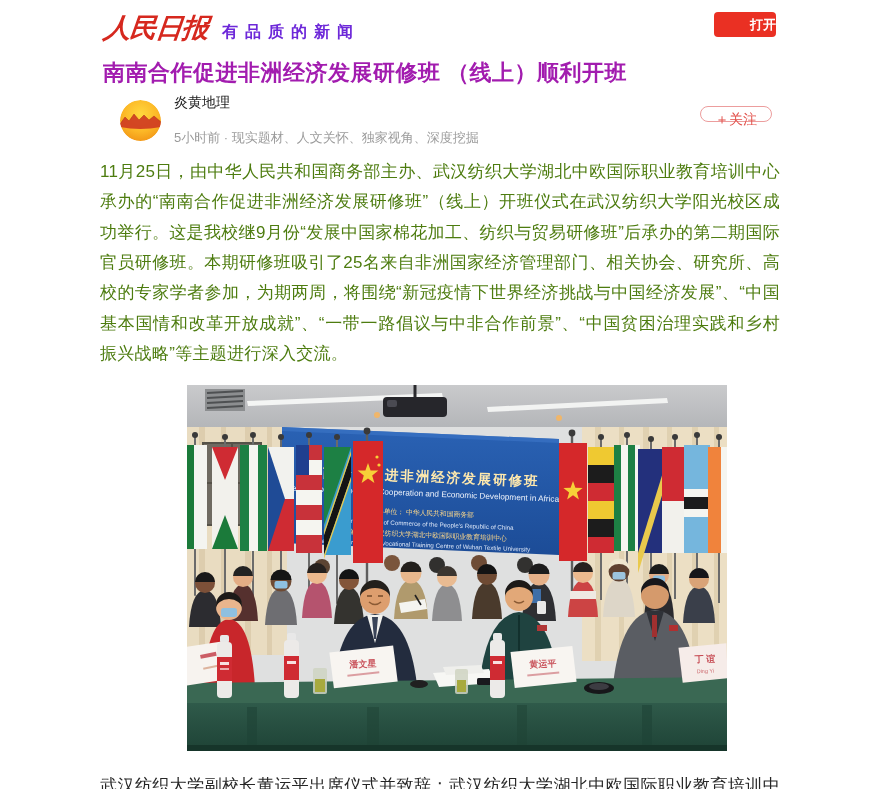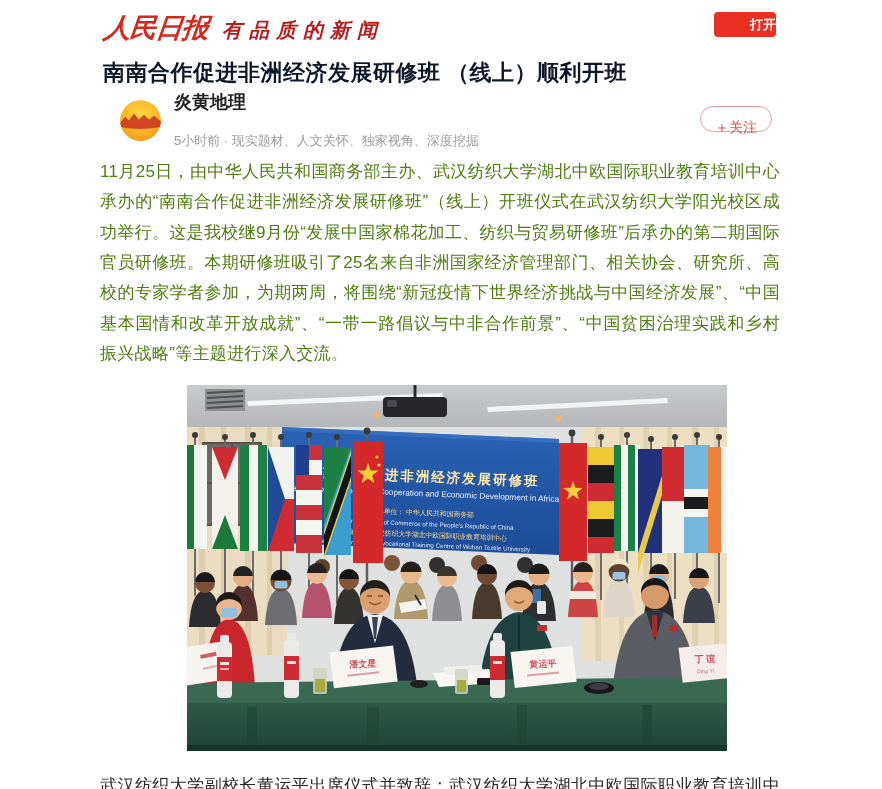--- a/index.html
+++ b/index.html
@@ -9,39 +9,39 @@
     font-family:"Liberation Sans","DejaVu Sans",sans-serif;
     -webkit-font-smoothing:antialiased;
   }
   .topbar { height:46px; padding:10px 102px 0 104px; display:flex; align-items:center; position:relative; }
   .brand { display:flex; align-items:baseline; gap:14px; }
   .logo-text {
     font-family:"DejaVu Serif","Liberation Serif",serif;
     font-size:27px; font-weight:bold; font-style:italic;
     color:#d6281e; letter-spacing:-1px; transform:skewX(-6deg);
   }
-  .tagline { font-size:20px; font-weight:bold; color:#b91c1c; letter-spacing:7px;font-style:italic; }
+  .tagline { font-size:16px; font-weight:bold; color:#6d28d9; letter-spacing:7px; }
   .open-btn {
     position:absolute; right:106px; top:12px;
     width:62px; height:25px; border:none; border-radius:4px;
     background:#ea3023; color:#fff; font-size:13px; font-weight:bold;
     font-family:inherit; cursor:pointer; line-height:25px; text-align:center;padding-left:36px;
   }
   .article-title {
     margin:12px 102px 0 103px; font-size:22px; font-weight:bold;
-    color:#0f172a; letter-spacing:.5px; line-height:1.35;
+    color:#a21caf; letter-spacing:.5px; line-height:1.35;
   }
   .author-row { margin:11px 102px 0 100px; padding-left:20px; display:flex; align-items:center; position:relative; height:44px; }
   .avatar { width:41px; height:41px; border-radius:50%; overflow:hidden; flex:0 0 41px; }
   .author-info { margin-left:13px; }
-  .author-name { font-size:18px; font-weight:bold; color:#222; line-height:1.25; }
+  .author-name { font-size:14px; font-weight:normal; color:#222; line-height:1.25; }
   .author-meta { font-size:13px; color:#9b9b9b; margin-top:18px; }
   .follow-btn {
     position:absolute; right:8px; top:7px;
-    min-width:67px; height:16px; padding:12px 14px;
+    min-width:67px; height:16px; padding:4px 14px;
     border:1px solid #ec9d9d; border-radius:15px; background:#fff;
     color:#e2504a; font-size:14px; font-family:inherit; cursor:pointer;
   }
   .body-para {
     margin:14px 102px 0 100px; font-size:17px; line-height:1.79;
     color:#4d7c0f; text-align:justify; letter-spacing:.3px;
   }
   .photo-figure { width:540px; margin:15px 0 0 187px; position:relative; display:block; }
   .photo-figure svg { display:block; }
   .caption-para {

